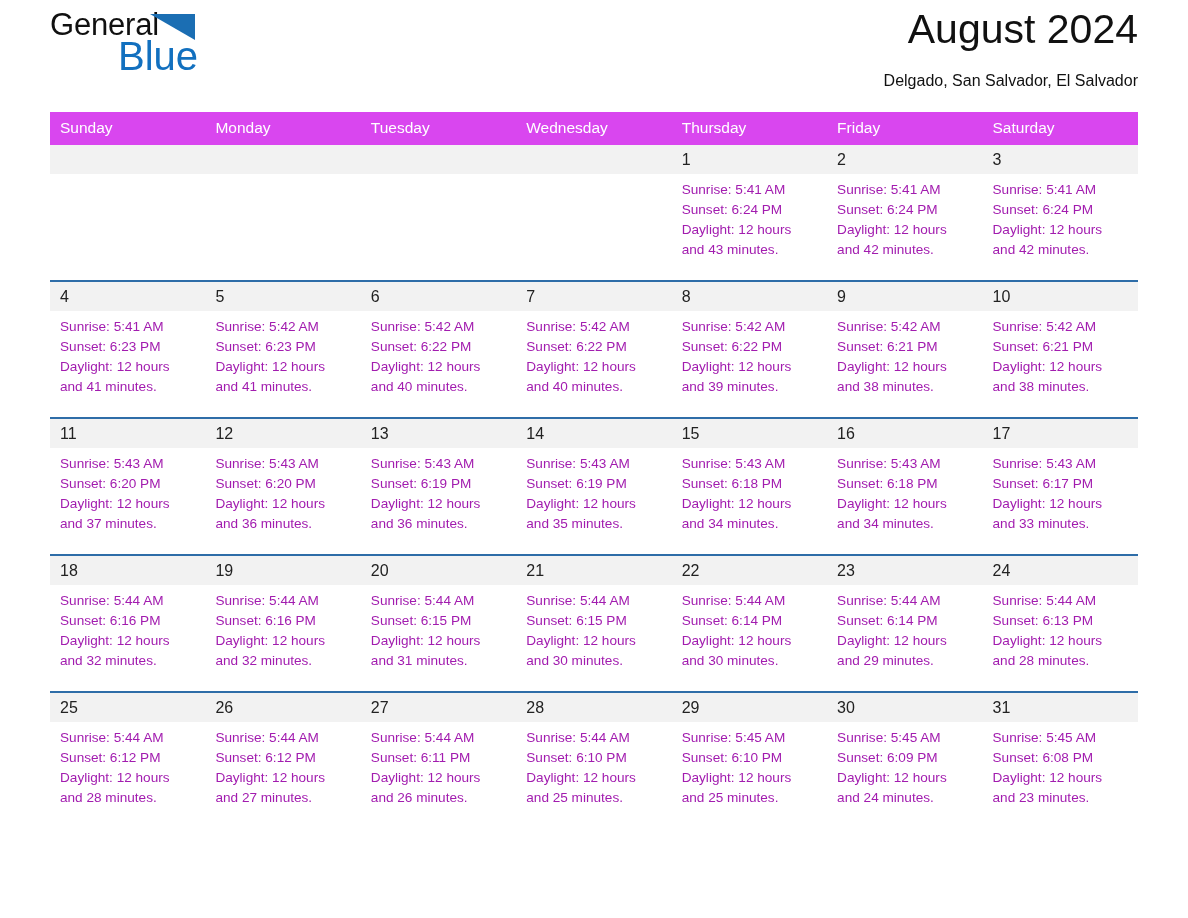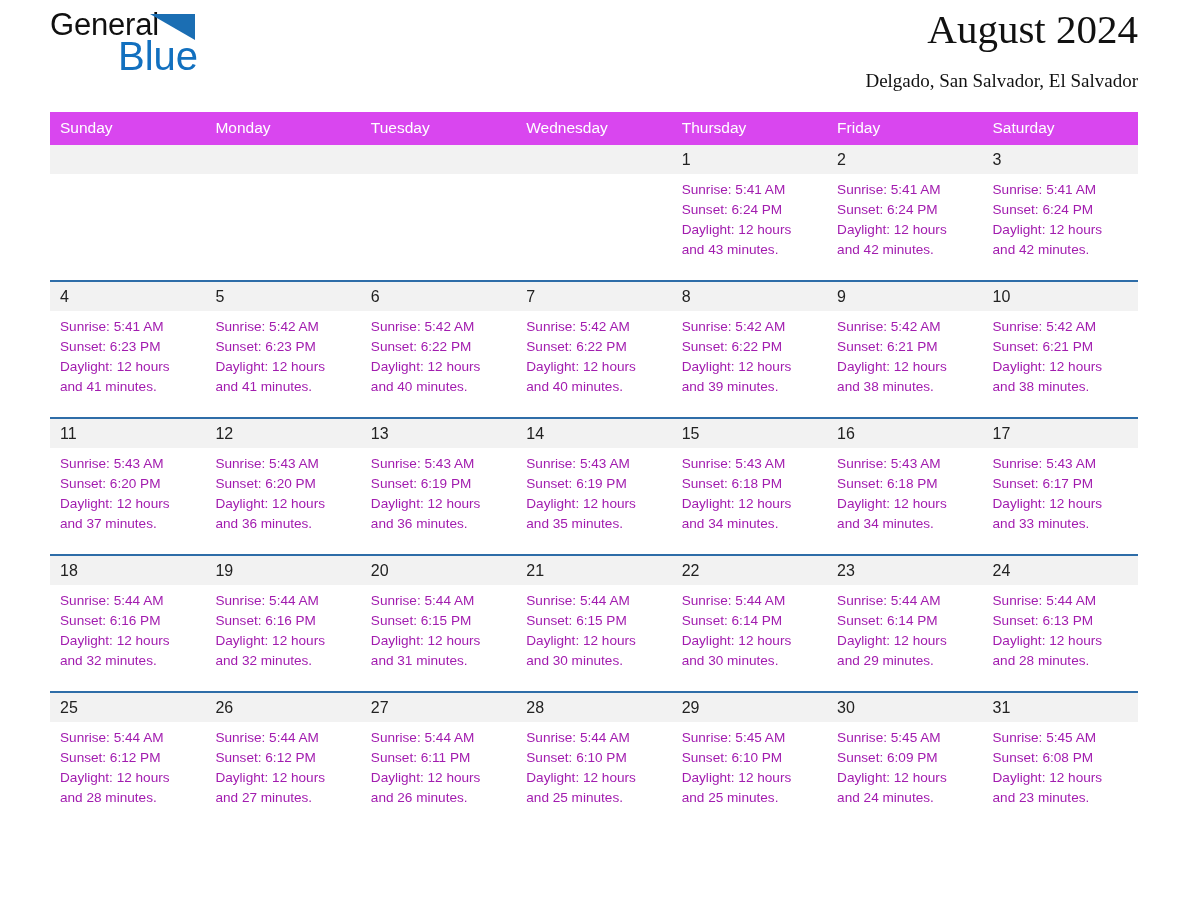--- a/index.html
+++ b/index.html
@@ -55,32 +55,31 @@
     left: 100px;
     top: 6px;
     width: 0;
     height: 0;
     border-top: 26px solid #1B6EB3;
     border-left: 45px solid transparent;
   }
   .titles {
     text-align: right;
     padding-top: 4px;
-    font-family: Liberation Serif, serif;
   }
   .month-title {
     font-size: 41px;
     line-height: 50px;
     font-weight: normal;
     color: #111111;
     margin: 0;
     letter-spacing: 0px;
   }
   .location {
-    font-size: 19px;
+    font-size: 16px;
     line-height: 30px;
     color: #111111;
     margin: 12px 0 0 0;
     font-weight: normal;
   }
 
   
   .calendar {
     width: 1088px;
     border-collapse: collapse;

